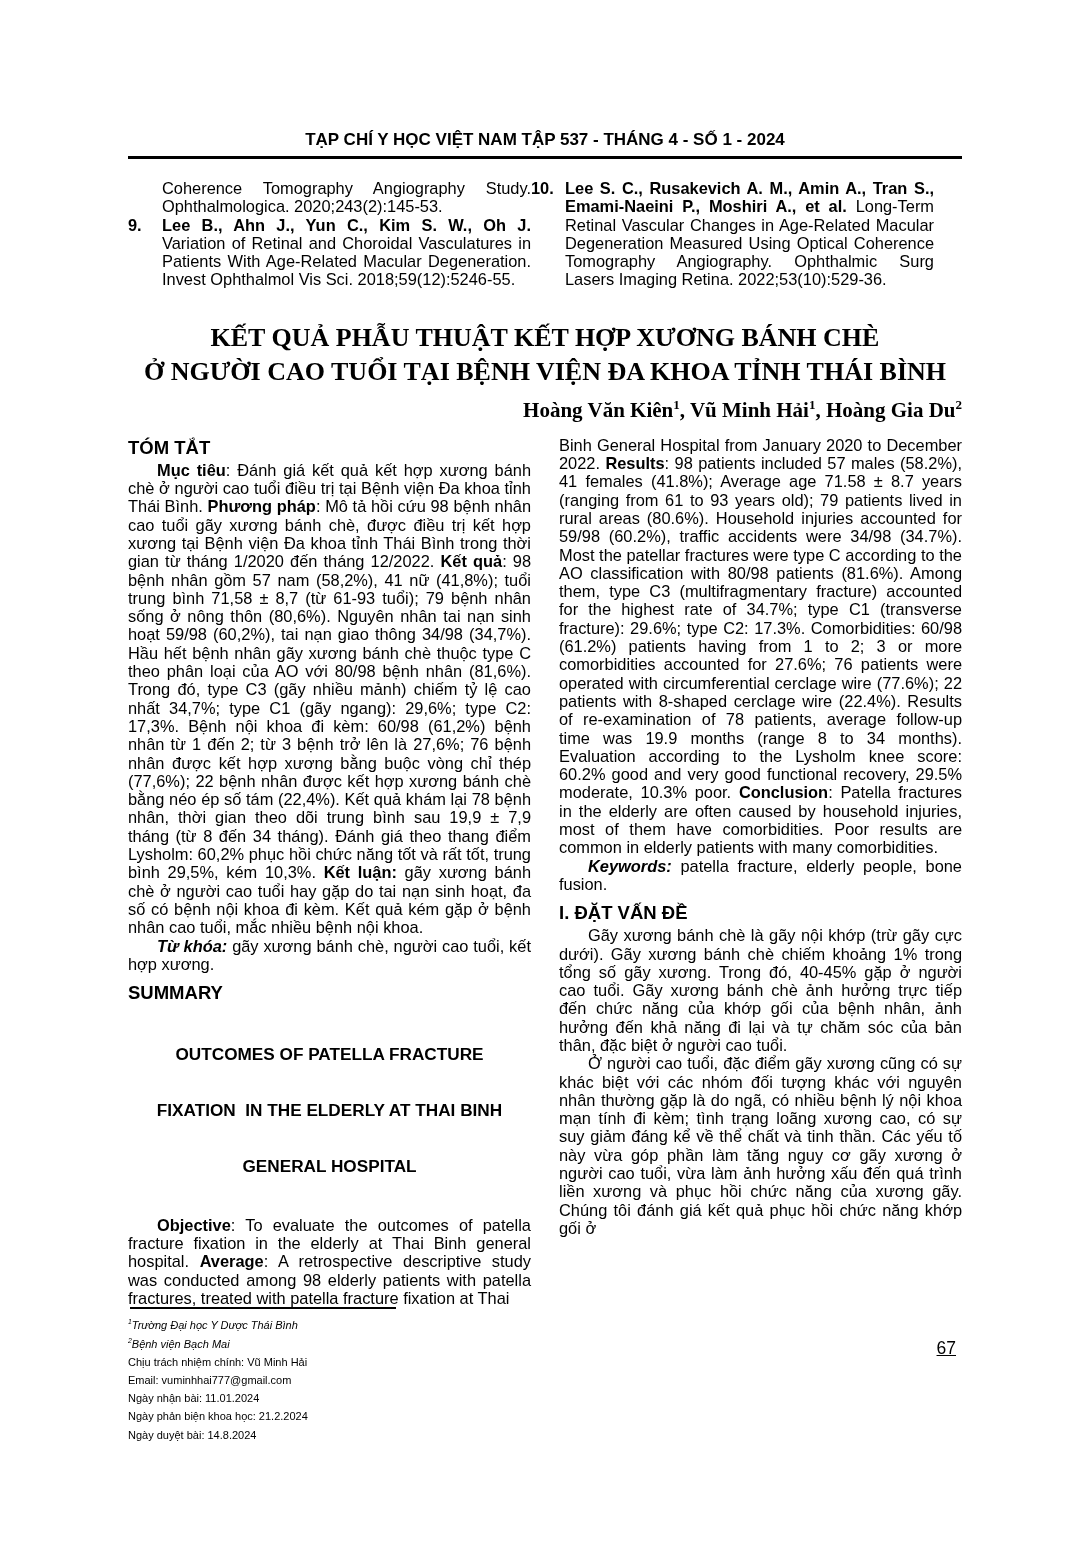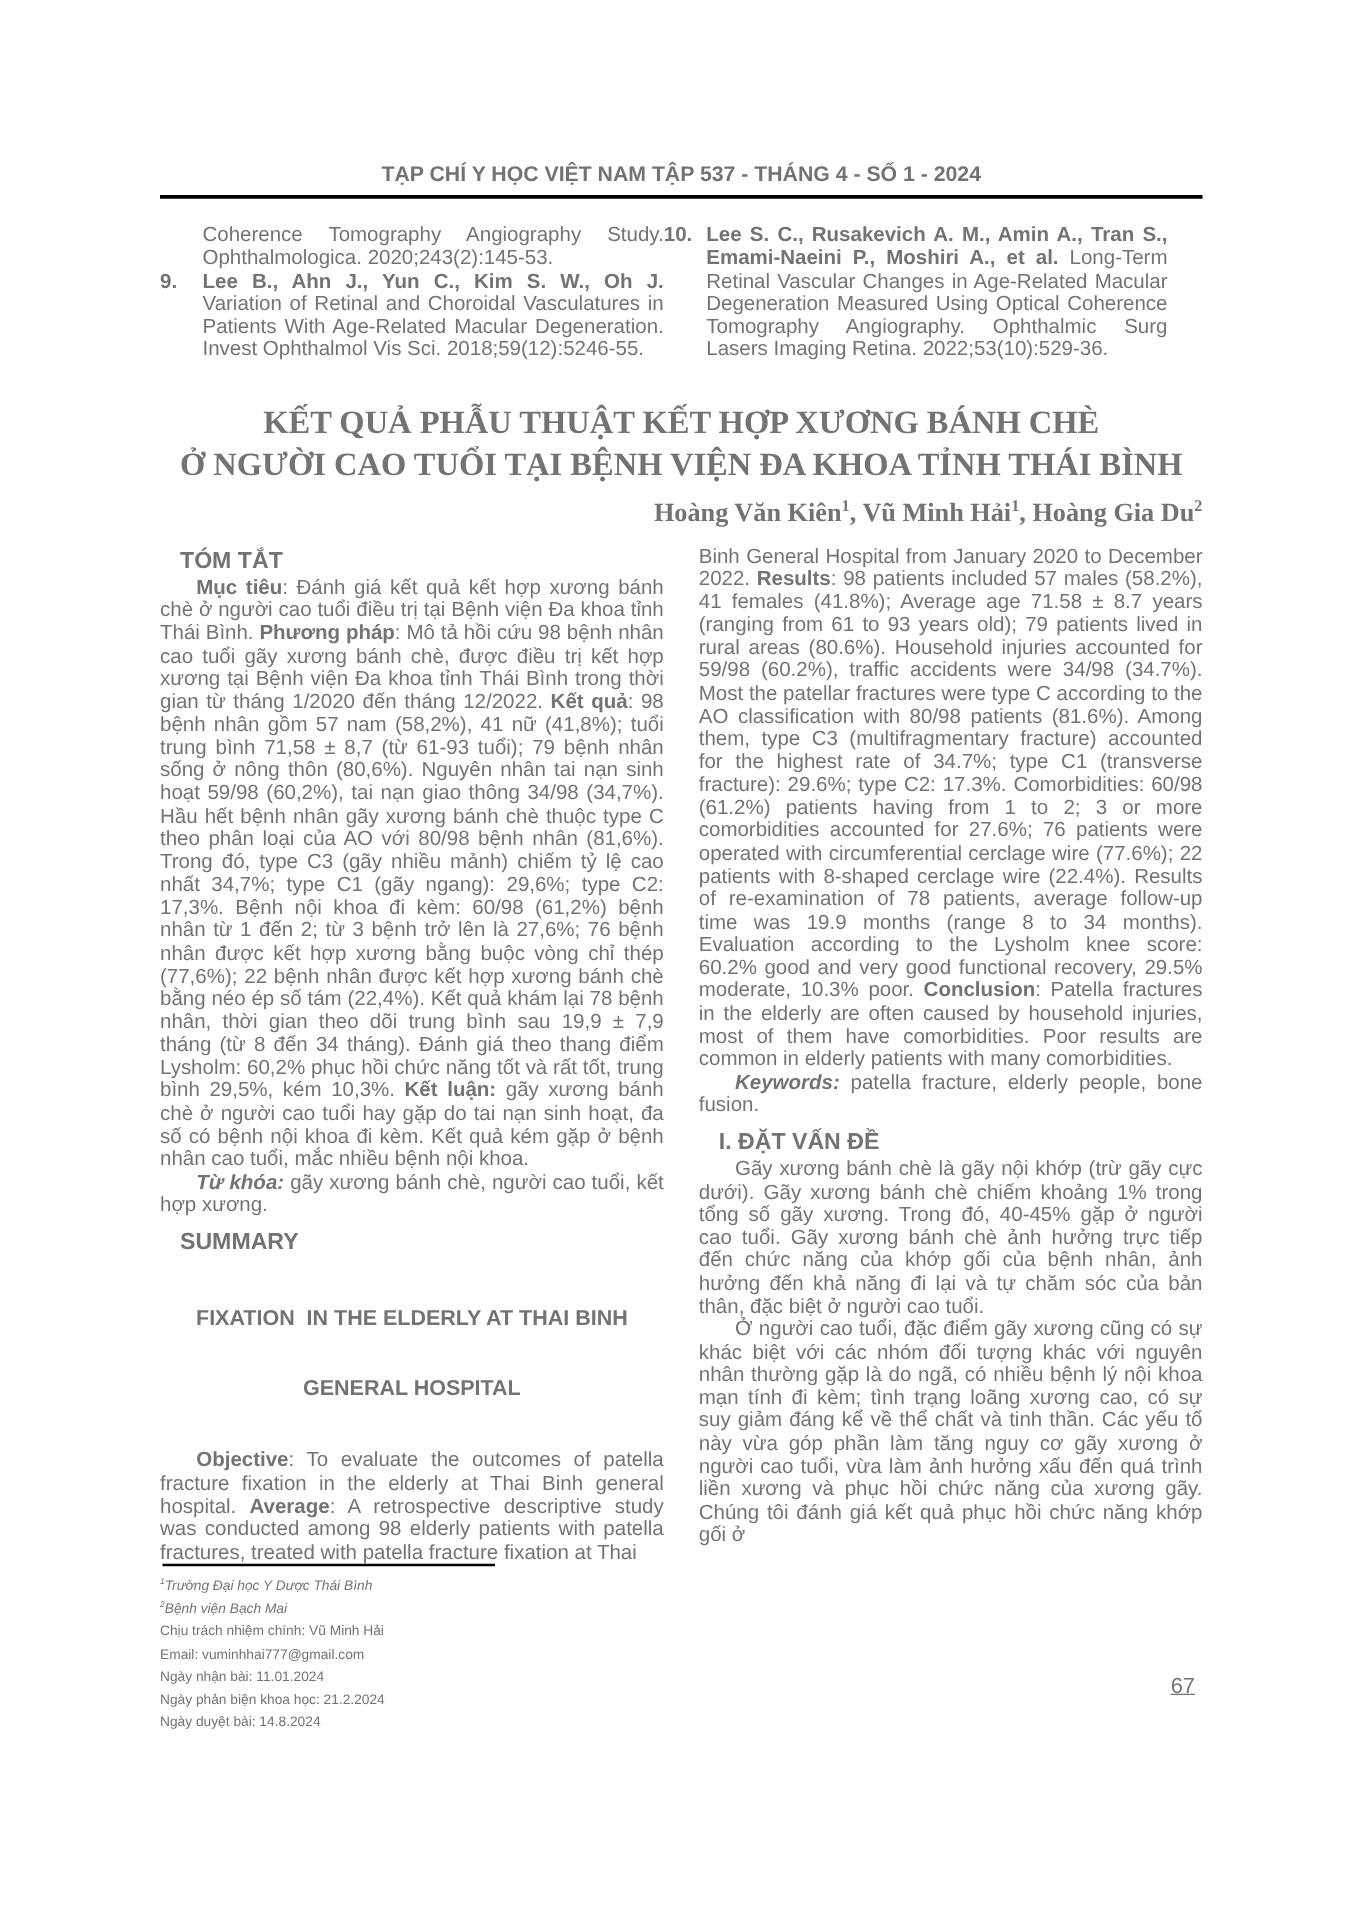--- a/index.html
+++ b/index.html
@@ -1,17 +1,17 @@
 <!DOCTYPE html>
 <html><head>
 <meta charset="utf-8">
 <style>
   html,body{margin:0;padding:0;background:#888;}
   .page{
-    width:1090px;height:1541px;background:#ffffff;color:#737373;
+    width:1090px;height:1541px;background:#ffffff;color:#000000;
     position:relative;box-sizing:border-box;
     padding:130px 128px 0 128px;overflow:hidden;
     font-family:"Liberation Sans",sans-serif;
   }
   p{margin:0;}
   sup{font-size:0.62em;line-height:0;}
   
   .journal-header{
     text-align:center;font-weight:bold;font-size:17px;line-height:20px;
     padding-bottom:6px;border-bottom:3px solid #000;
@@ -29,21 +29,21 @@
     font-size:26px;line-height:34px;text-align:center;margin-top:32px;
   }
   .title span{display:block;}
   .authors{
     font-family:"Liberation Serif",serif;font-weight:bold;
     font-size:21px;line-height:26px;text-align:right;margin-top:8px;
   }
   
   .body-cols{display:flex;gap:28px;margin-top:13px;height:886px;}
   .body-cols .col{display:flex;flex-direction:column;}
-  .sec-head{font-size:18.5px;font-weight:bold;text-align:left;line-height:21px;margin:1px 0 3px 16px;}
+  .sec-head{font-size:18.5px;font-weight:bold;text-align:left;line-height:21px;margin:1px 0 3px 0;}
   .sec-head.mt{margin-top:9px;}
   .para{text-indent:29px;}
   .noindent{text-indent:0;}
   .sum-title{
     font-weight:bold;text-align:center;font-size:17.2px;line-height:18.8px;
     white-space:pre-wrap;margin:1px 0 2px 0;
   }
   .sum-title span{display:block;}
   .bi{font-weight:bold;font-style:italic;}
   
@@ -79,20 +79,21 @@
 
   <div class="body-cols">
 
     <div class="col">
       <p class="sec-head">TÓM TẮT</p>
       <p class="para"><b>Mục tiêu</b><span>: Đánh giá kết quả kết hợp xương bánh chè ở người cao tuổi điều trị tại Bệnh viện Đa khoa tỉnh Thái Bình. </span><b>Phương pháp</b><span>: Mô tả hồi cứu 98 bệnh nhân cao tuổi gãy xương bánh chè, được điều trị kết hợp xương tại Bệnh viện Đa khoa tỉnh Thái Bình trong thời gian từ tháng 1/2020 đến tháng 12/2022. </span><b>Kết quả</b><span>: 98 bệnh nhân gồm 57 nam (58,2%), 41 nữ (41,8%); tuổi trung bình 71,58 ± 8,7 (từ 61-93 tuổi); 79 bệnh nhân sống ở nông thôn (80,6%). Nguyên nhân tai nạn sinh hoạt 59/98 (60,2%), tai nạn giao thông 34/98 (34,7%). Hầu hết bệnh nhân gãy xương bánh chè thuộc type C theo phân loại của AO với 80/98 bệnh nhân (81,6%). Trong đó, type C3 (gãy nhiều mảnh) chiếm tỷ lệ cao nhất 34,7%; type C1 (gãy ngang): 29,6%; type C2: 17,3%. Bệnh nội khoa đi kèm: 60/98 (61,2%) bệnh nhân từ 1 đến 2; từ 3 bệnh trở lên là 27,6%; 76 bệnh nhân được kết hợp xương bằng buộc vòng chỉ thép (77,6%); 22 bệnh nhân được kết hợp xương bánh chè bằng néo ép số tám (22,4%). Kết quả khám lại 78 bệnh nhân, thời gian theo dõi trung bình sau 19,9 ± 7,9 tháng (từ 8 đến 34 tháng). Đánh giá theo thang điểm Lysholm: 60,2% phục hồi chức năng tốt và rất tốt, trung bình 29,5%, kém 10,3%. </span><b>Kết luận:</b><span> gãy xương bánh chè ở người cao tuổi hay gặp do tai nạn sinh hoạt, đa số có bệnh nội khoa đi kèm. Kết quả kém gặp ở bệnh nhân cao tuổi, mắc nhiều bệnh nội khoa.</span></p>
       <p class="para"><span class="bi">Từ khóa:</span><span> gãy xương bánh chè, người cao tuổi, kết hợp xương.</span></p>
 
       <p class="sec-head mt">SUMMARY</p>
       <div class="sum-title">
+        <span>OUTCOMES OF PATELLA FRACTURE</span>
         <span>FIXATION  IN THE ELDERLY AT THAI BINH</span>
         <span>GENERAL HOSPITAL</span>
       </div>
       <p class="para"><b>Objective</b><span>: To evaluate the outcomes of patella fracture fixation  in the elderly at Thai Binh general hospital. </span><b>Average</b><span>: A retrospective descriptive study was conducted among 98 elderly patients with patella fractures, treated with patella fracture fixation at Thai</span></p>
 
       <div class="footnote">
         <div class="fn-rule"></div>
         <p class="fn-aff"><sup>1</sup><span>Trường Đại học Y Dược Thái Bình</span></p>
         <p class="fn-aff"><sup>2</sup><span>Bệnh viện Bạch Mai</span></p>
         <p>Chịu trách nhiệm chính: Vũ Minh Hải</p>

